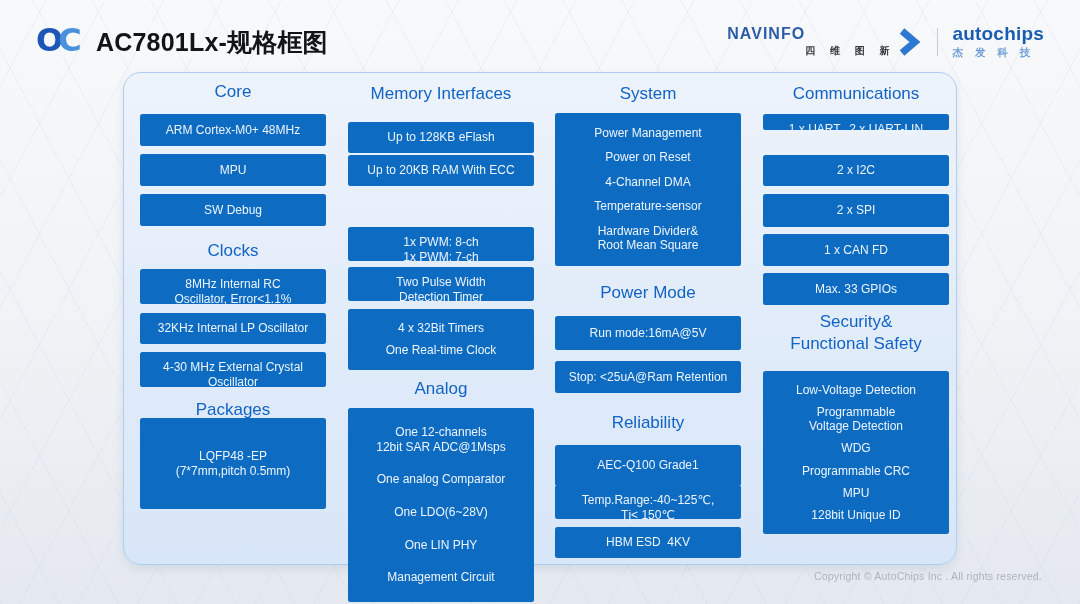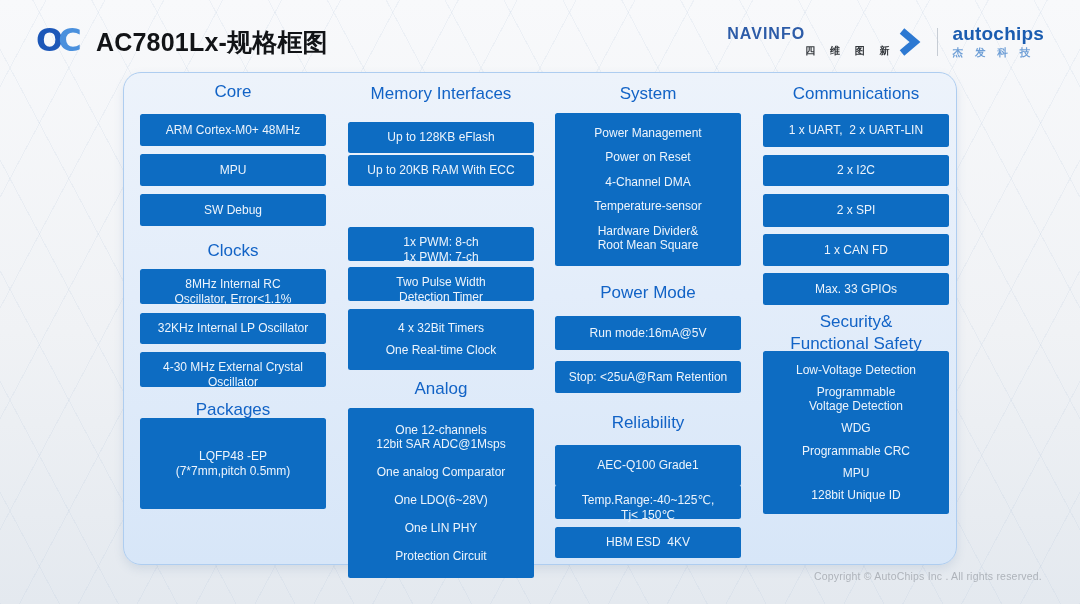--- a/index.html
+++ b/index.html
@@ -133,27 +133,27 @@
     <div class="box" style="top:194px;height:34px">
         <div class="bl">Two Pulse Width
 Detection Timer</div>
       </div>
     <div class="box" style="top:236px;height:61px">
       <div class="bl">4 x 32Bit Timers</div>
       <div class="bl">One Real-time Clock</div>
     </div>
 
     <div class="sec-title" style="top:305px">Analog</div>
-    <div class="box" style="top:335px;height:170px">
+    <div class="box" style="top:335px;height:194px">
       <div class="bl">One 12-channels
 12bit SAR ADC@1Msps</div>
       <div class="bl">One analog Comparator</div>
       <div class="bl">One LDO(6~28V)</div>
       <div class="bl">One LIN PHY</div>
-      <div class="bl">Protection Circuit</div>
+      <div class="bl">Management Circuit</div>
     </div>
   </div>
 
   <div class="col" style="left:431px">
     <div class="sec-title" style="top:10px">System</div>
     <div class="box" style="top:40px;height:153px">
       <div class="bl">Power Management</div>
       <div class="bl">Power on Reset</div>
       <div class="bl">4-Channel DMA</div>
       <div class="bl">Temperature-sensor</div>
@@ -177,39 +177,39 @@
         <div class="bl">Temp.Range:-40~125℃,
 Tj&lt; 150℃</div>
       </div>
     <div class="box" style="top:454px;height:31px">
         <div class="bl">HBM ESD&nbsp; 4KV</div>
       </div>
   </div>
 
   <div class="col" style="left:639px">
     <div class="sec-title" style="top:10px">Communications</div>
-    <div class="box" style="top:41px;height:33px">
+    <div class="box" style="top:41px;height:16px">
         <div class="bl">1 x UART,&nbsp; 2 x UART-LIN</div>
       </div>
     <div class="box" style="top:82px;height:31px">
         <div class="bl">2 x I2C</div>
       </div>
     <div class="box" style="top:121px;height:33px">
         <div class="bl">2 x SPI</div>
       </div>
     <div class="box" style="top:161px;height:32px">
         <div class="bl">1 x CAN FD</div>
       </div>
     <div class="box" style="top:200px;height:32px">
         <div class="bl">Max. 33 GPIOs</div>
       </div>
 
     <div class="sec-title" style="top:238px">Security&amp;
 Functional Safety</div>
-    <div class="box" style="top:278px;height:163px">
+    <div class="box" style="top:298px;height:163px">
       <div class="bl">Low-Voltage Detection</div>
       <div class="bl">Programmable
 Voltage Detection</div>
       <div class="bl">WDG</div>
       <div class="bl">Programmable CRC</div>
       <div class="bl">MPU</div>
       <div class="bl">128bit Unique ID</div>
     </div>
   </div>
 

